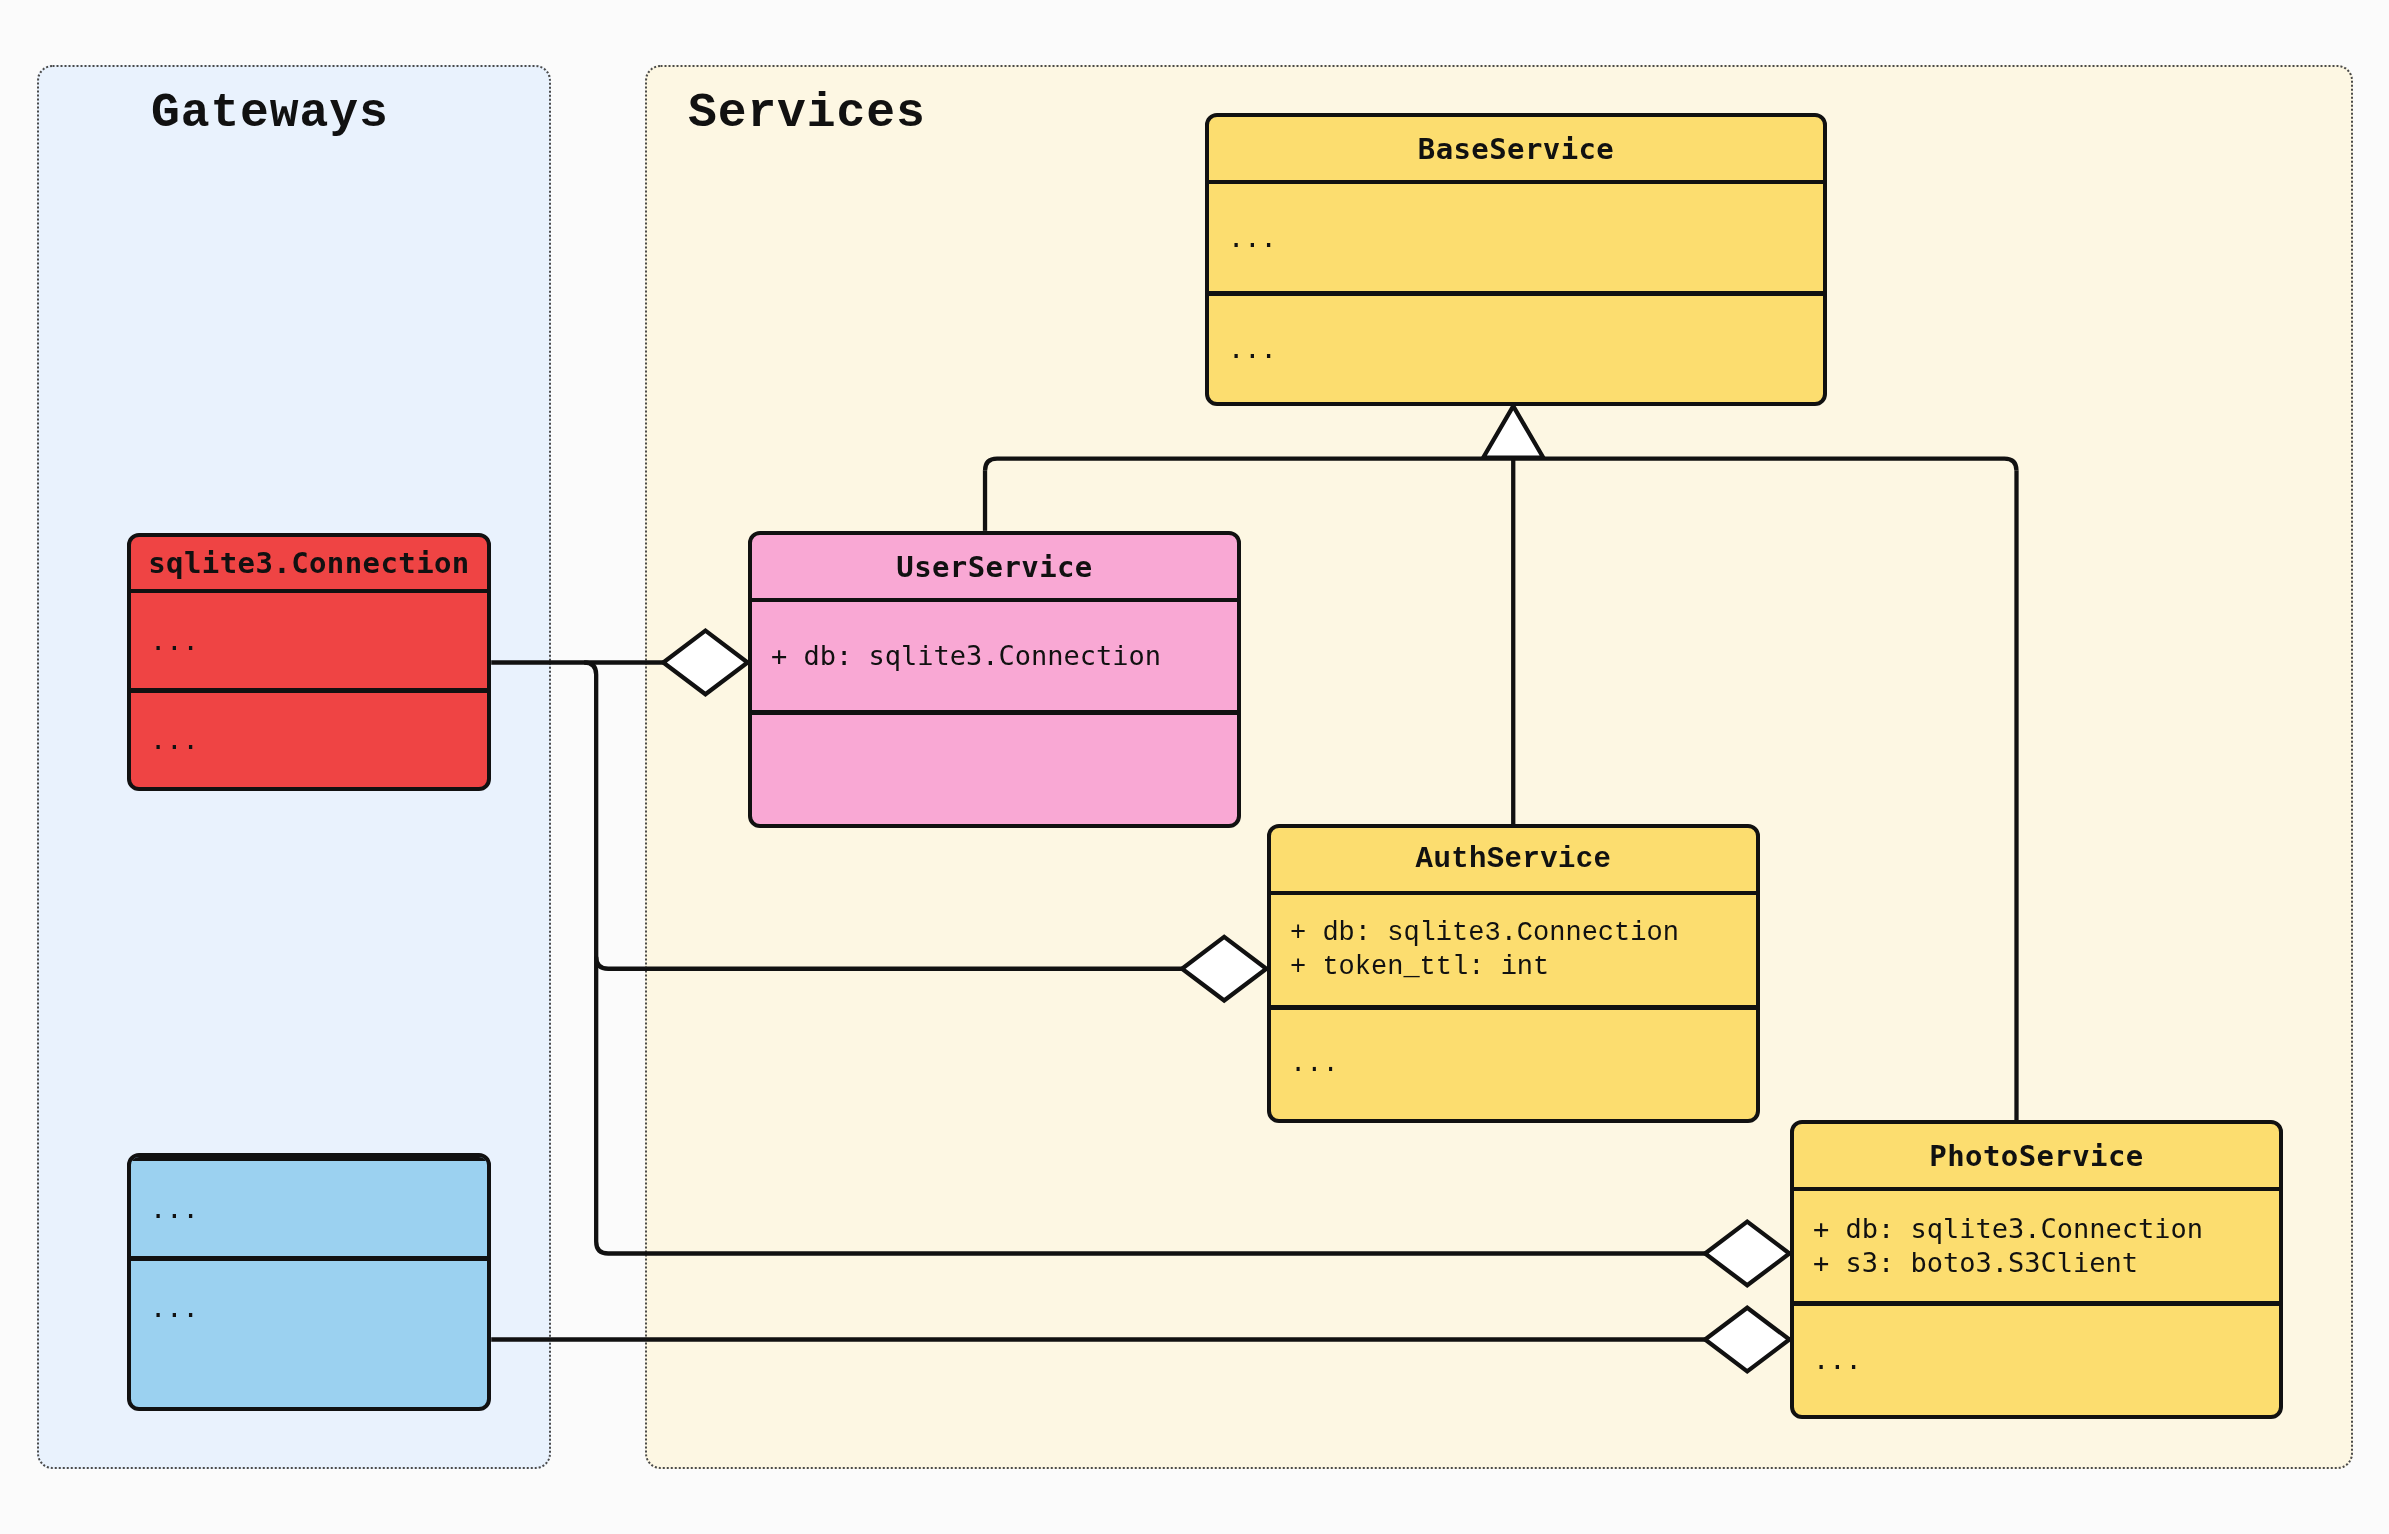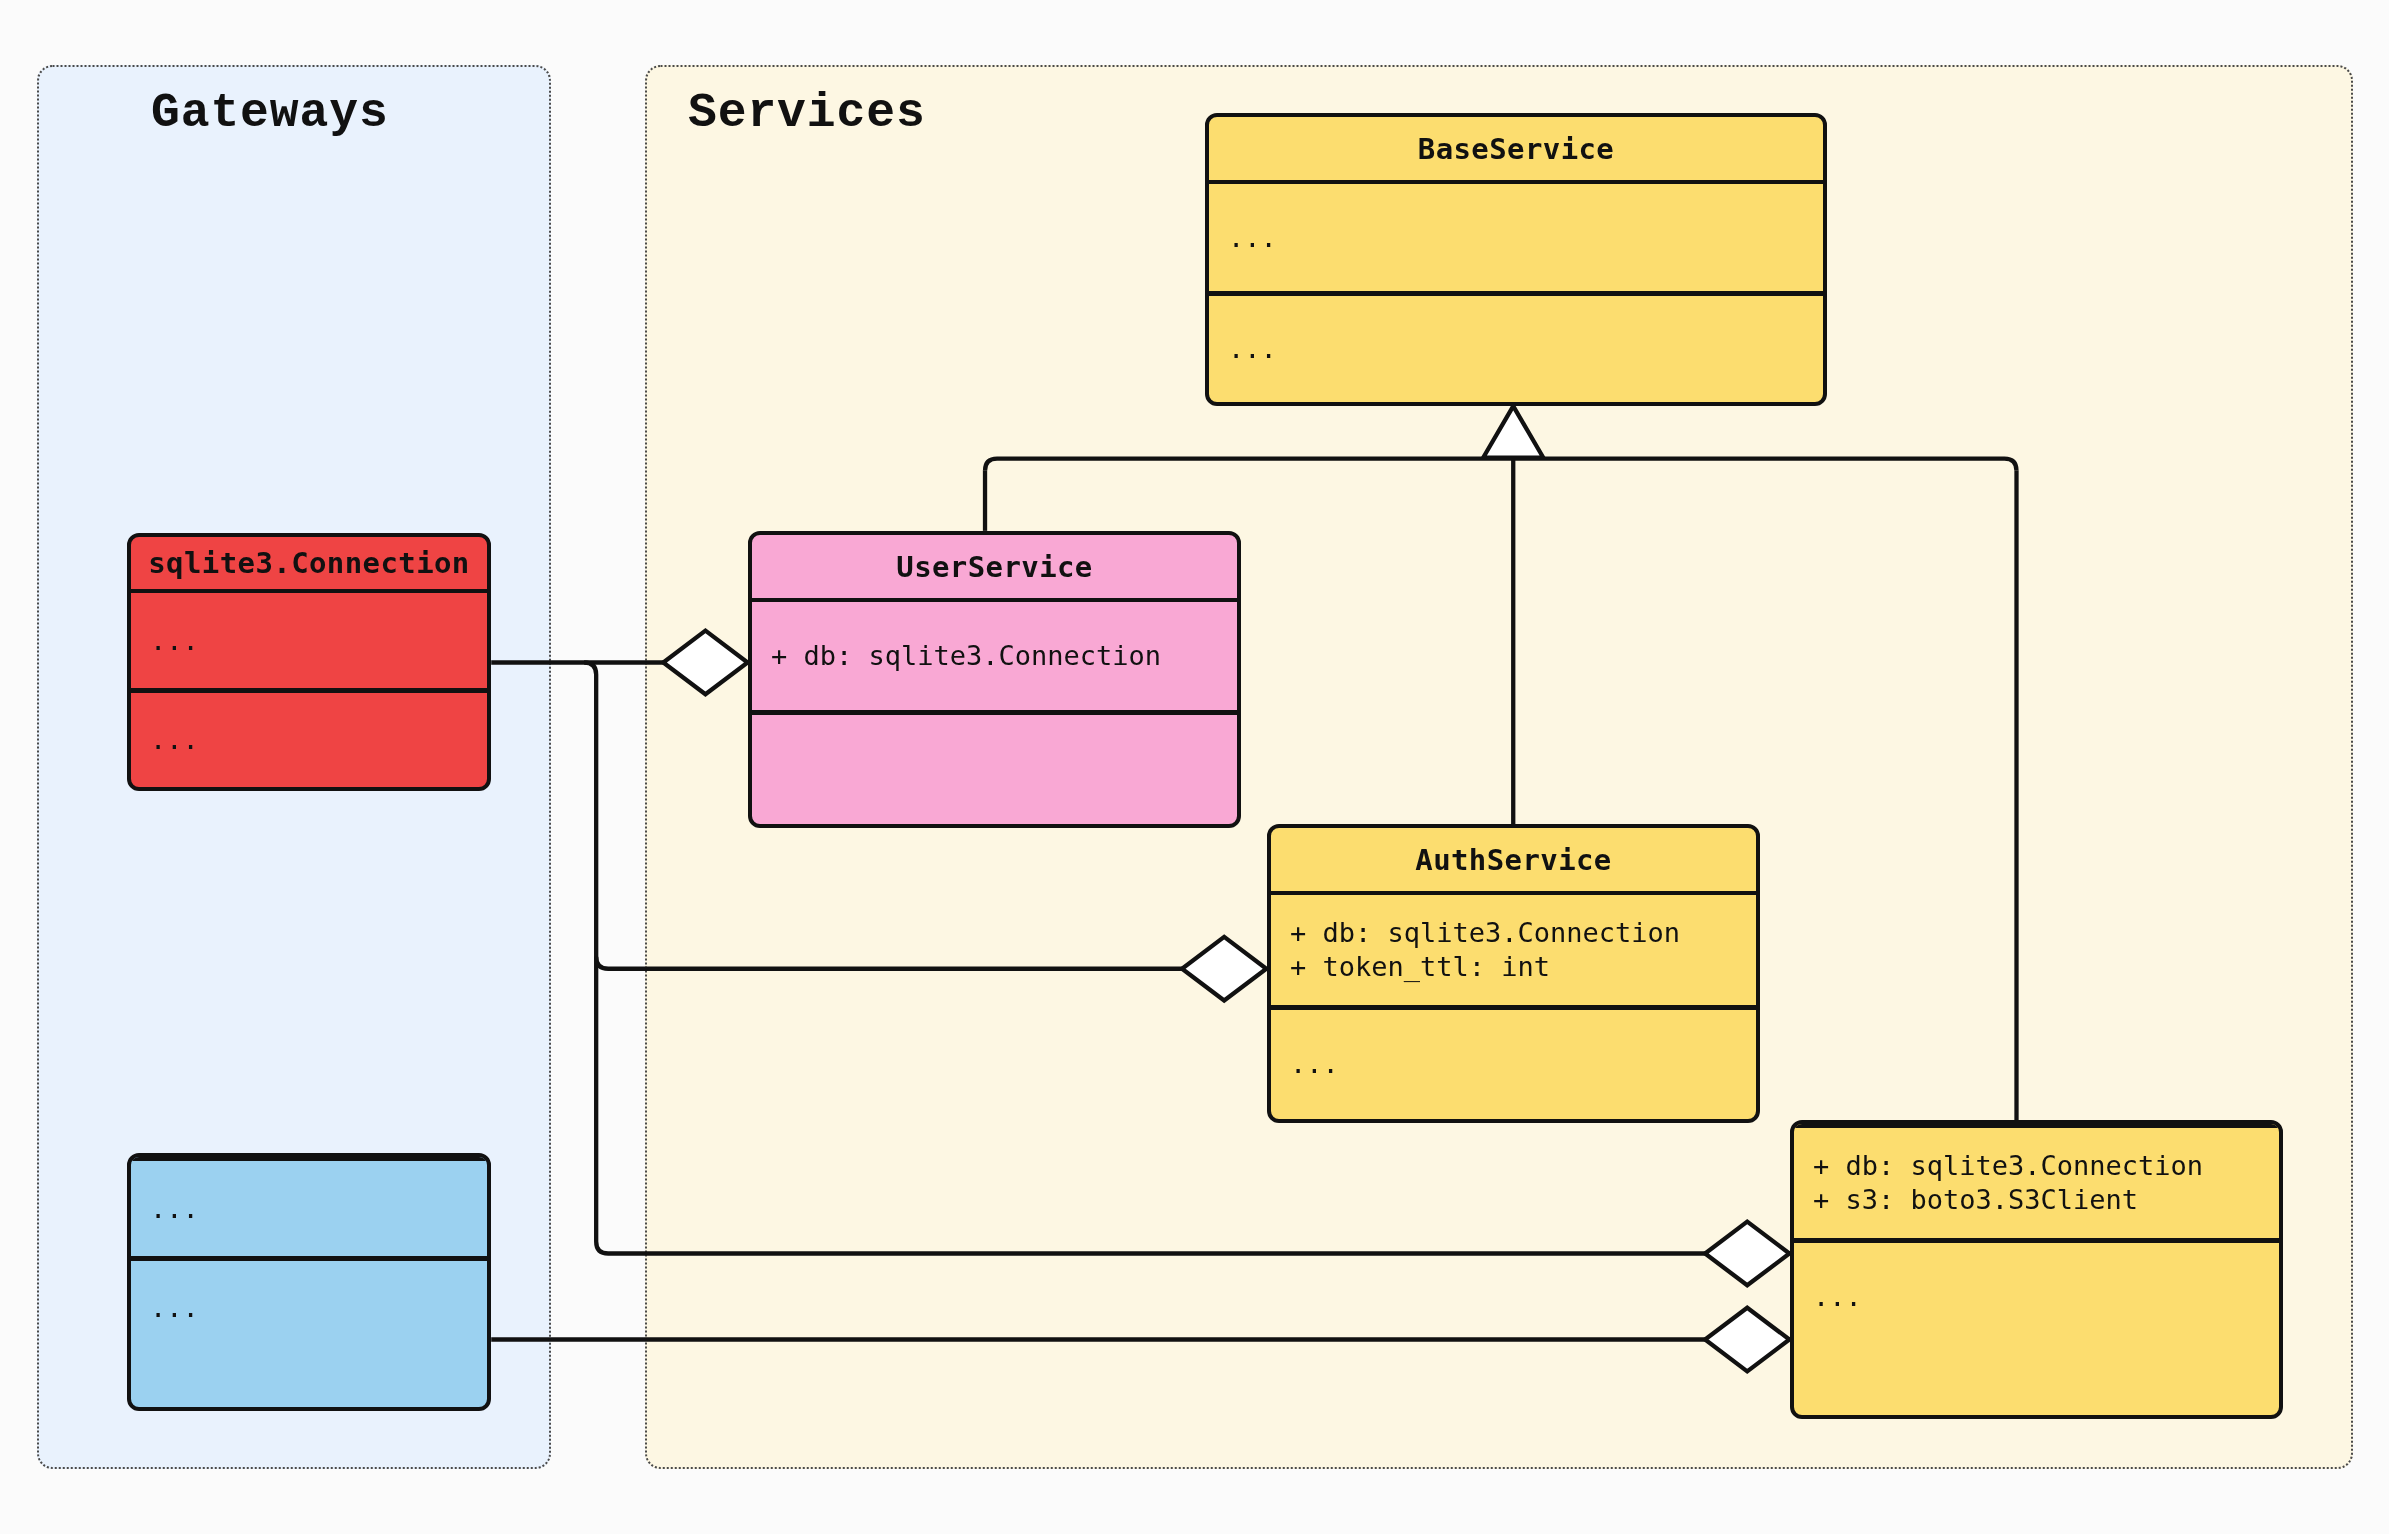--- a/index.html
+++ b/index.html
@@ -174,33 +174,34 @@
       </div>
       <div class="classbox" style="left: 748px; top: 531px; width: 493px; height: 297px; background: #f9a8d4; border-color: rgb(17, 17, 17);">
         <div class="cb-title" style="height: 63px;">UserService</div>
         <div class="cb-sep"></div>
         <div class="cb-compartment" style="height: 108px;">
           <div class="cb-row">+ db: sqlite3.Connection</div>
         </div>
         <div class="cb-sep"></div>
         <div class="cb-compartment" style="height: 108px;"></div>
       </div>
-      <div class="classbox" style="left: 1267px; top: 824px; width: 493px; height: 299px; background: rgb(252, 221, 111); border-color: rgb(17, 17, 17);">
+      <div class="classbox" style="left: 1267px; top: 824px; width: 493px; height: 299px; background: rgb(252, 221, 111); border-color: rgb(17, 17, 17); font-family: Liberation Mono, monospace;">
         <div class="cb-title" style="height: 63px;">AuthService</div>
         <div class="cb-sep"></div>
         <div class="cb-compartment" style="height: 110px;">
           <div class="cb-row">+ db: sqlite3.Connection</div>
           <div class="cb-row">+ token_ttl: int</div>
         </div>
         <div class="cb-sep"></div>
         <div class="cb-compartment" style="height: 109px;">
           <div class="cb-row">...</div>
         </div>
       </div>
       <div class="classbox" style="left: 1790px; top: 1120px; width: 493px; height: 299px; background: rgb(252, 221, 111); border-color: rgb(17, 17, 17);">
+        <div class="cb-title" style="height: 63px;">PhotoService</div>
         <div class="cb-sep"></div>
         <div class="cb-compartment" style="height: 110px;">
           <div class="cb-row">+ db: sqlite3.Connection</div>
           <div class="cb-row">+ s3: boto3.S3Client</div>
         </div>
         <div class="cb-sep"></div>
         <div class="cb-compartment" style="height: 109px;">
           <div class="cb-row">...</div>
         </div>
       </div>

